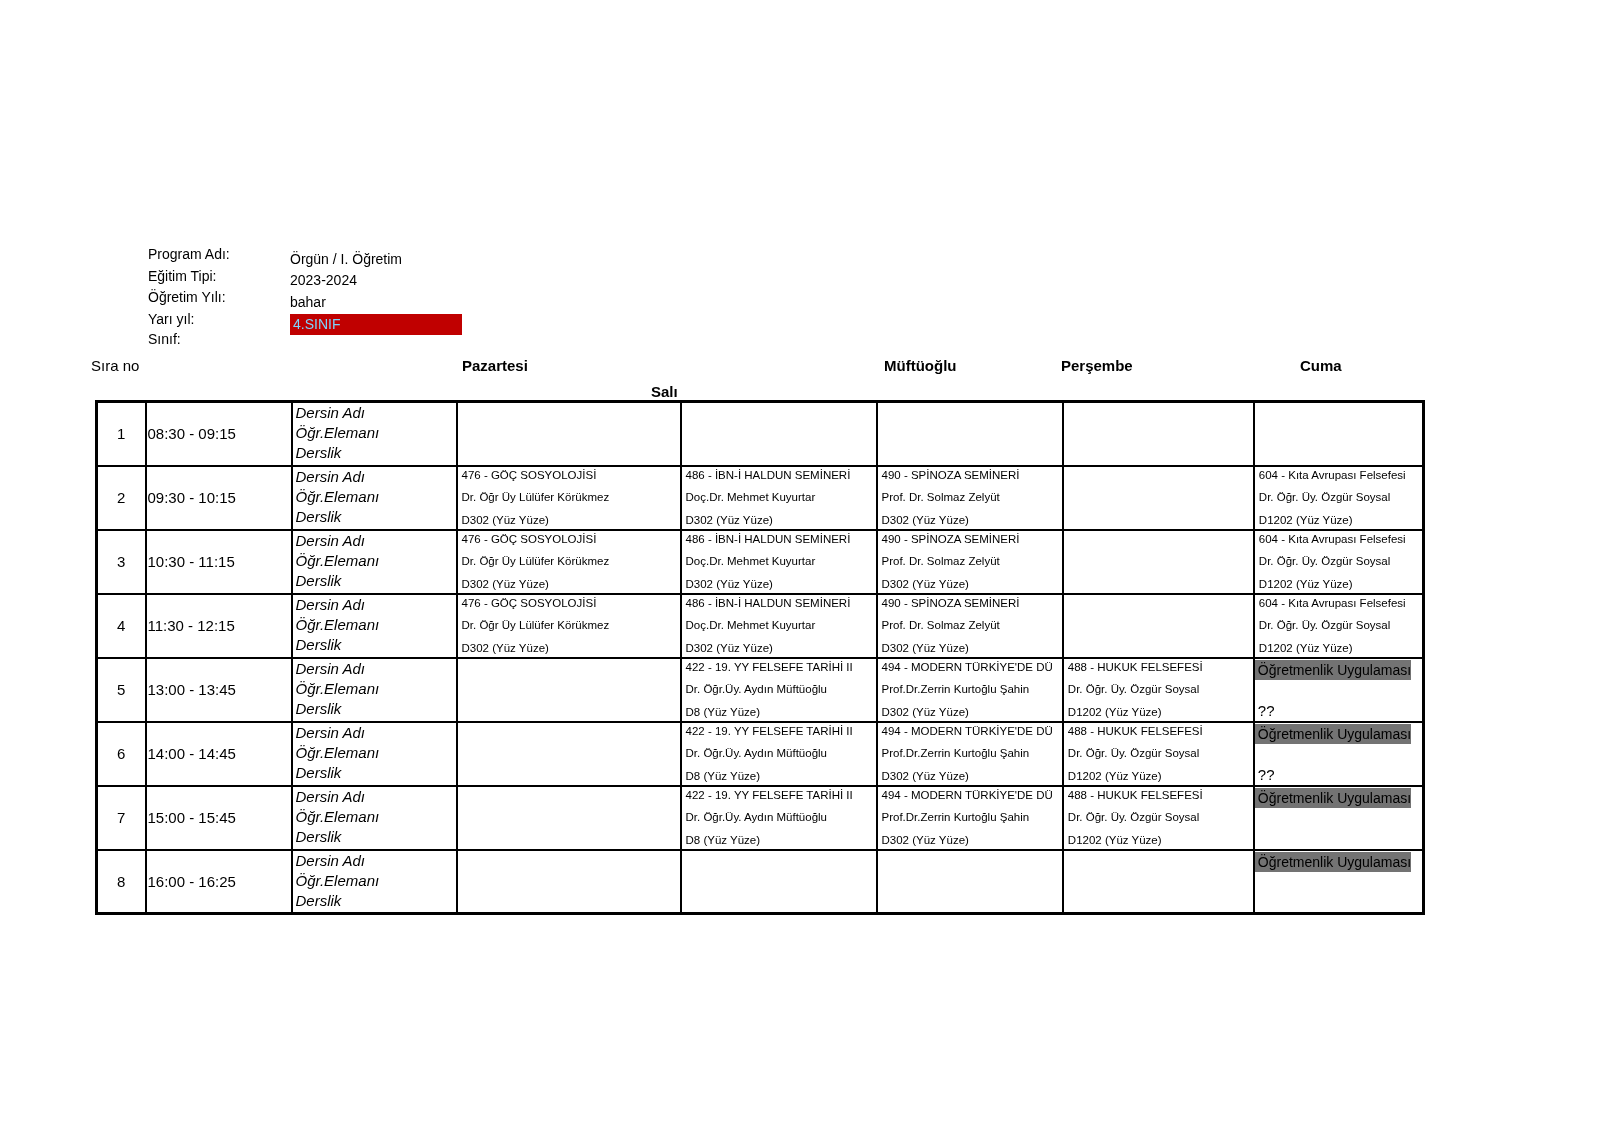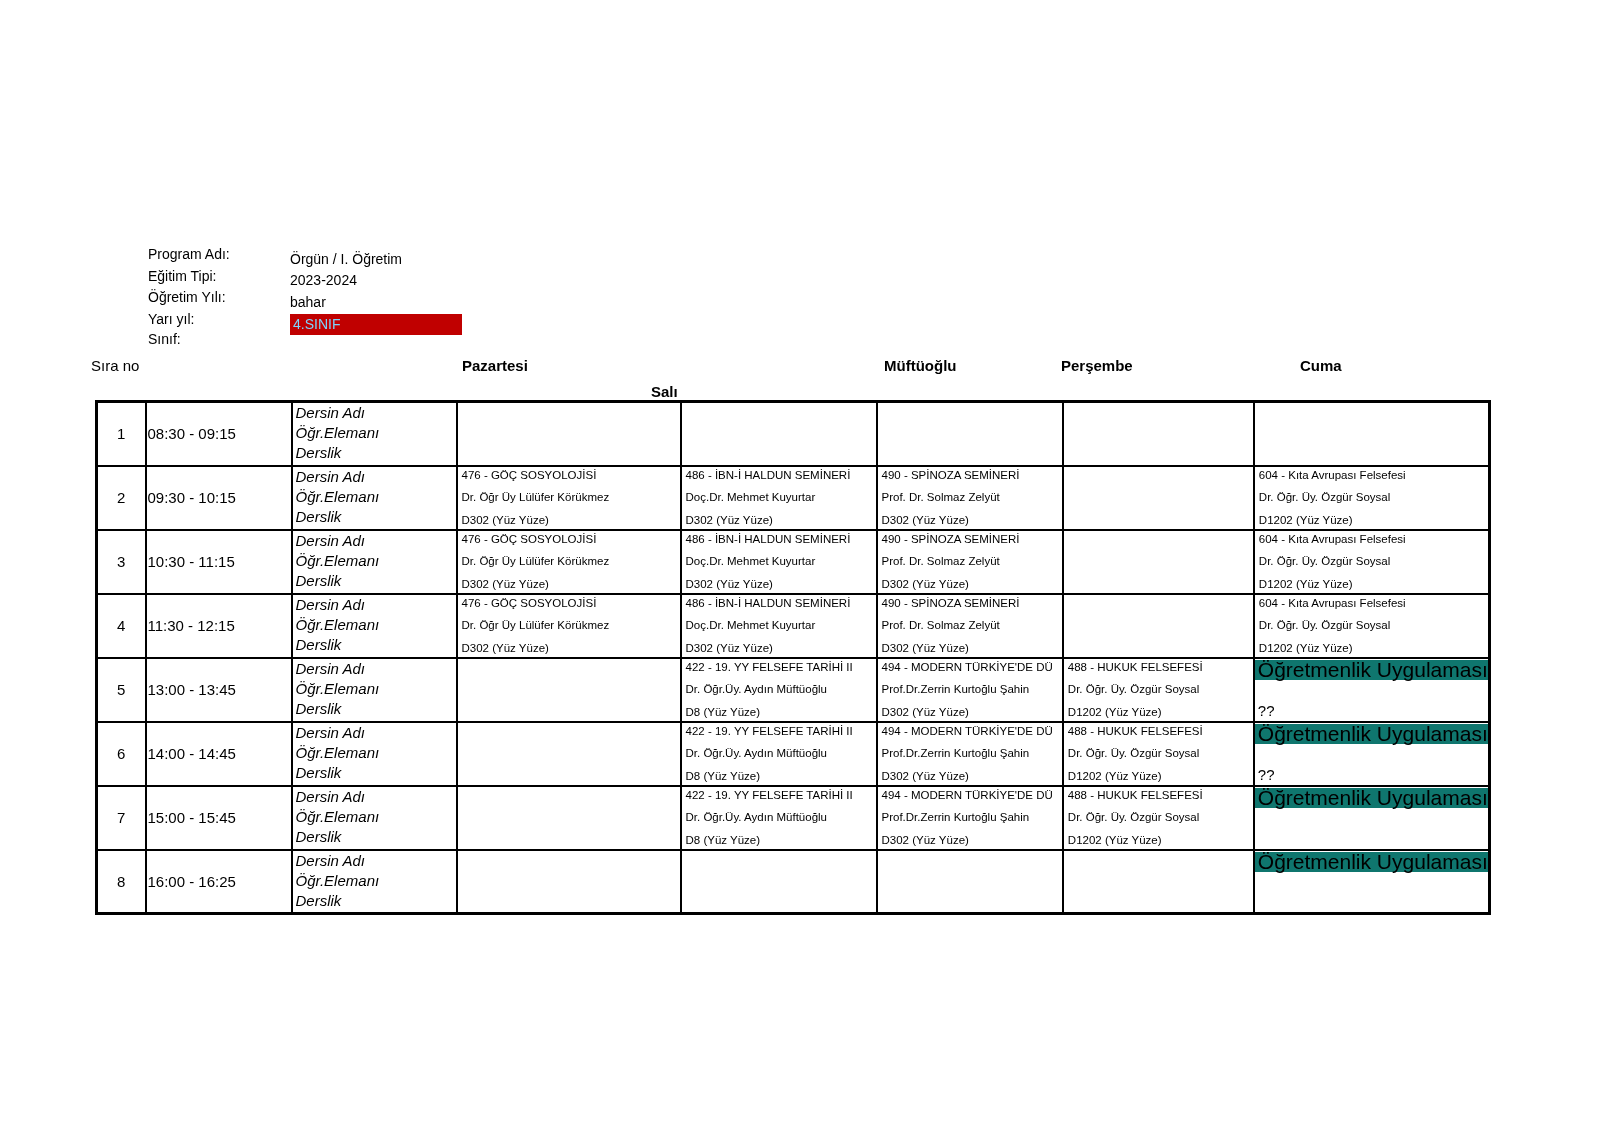--- a/index.html
+++ b/index.html
@@ -80,24 +80,24 @@
     box-sizing: content-box;
   }
   .course div { line-height: 13px; }
 
   td.practice-td { overflow: visible; }
   .practice { position: relative; height: 60px; }
   .practice-title {
     position: relative;
     z-index: 5;
     display: inline-block;
-    font-size: 21px;
+    font-size: 14px;
     line-height: 20px;
     white-space: nowrap;
-    background: #0f766e;
+    background: #737373;
     padding-left: 3px;
     margin-top: 1px;
   }
   .practice-note {
     position: absolute;
     left: 3px;
     bottom: 0px;
     font-size: 15px;
     line-height: 17px;
   }

